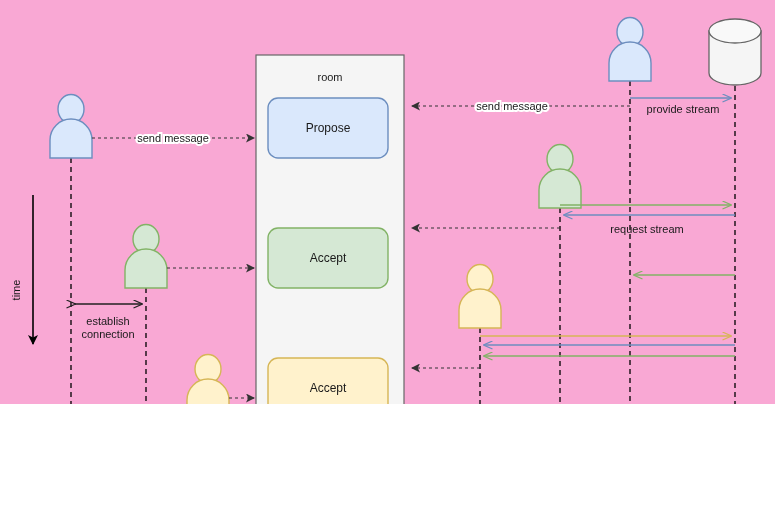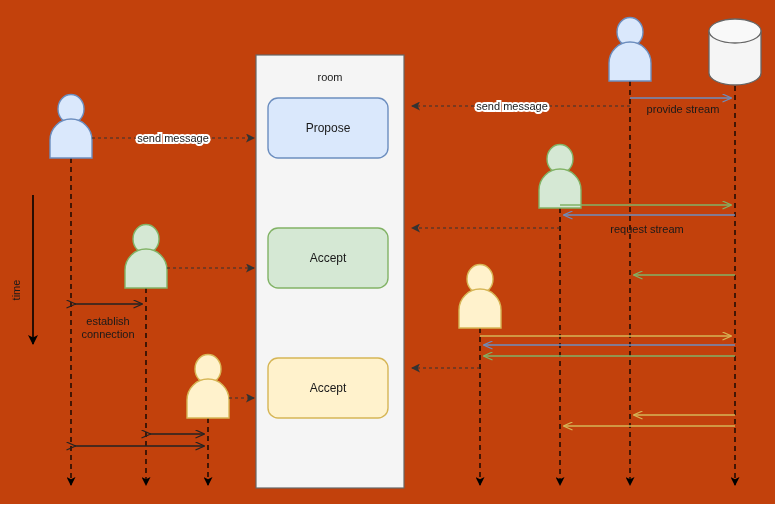--- a/index.html
+++ b/index.html
@@ -6,22 +6,22 @@
     margin: 0;
     padding: 0;
     background: #ffffff;
   }
   body {
     font-family: "Liberation Sans", sans-serif;
   }
   #canvas-root {
     position: relative;
     width: 775px;
-    height: 504px;
-    background: #c2410c;
+    height: 404px;
+    background: #f9a8d4;
     overflow: hidden;
     text-align: center;
   }
   #diagram-svg {
     position: absolute;
     left: 0;
     top: 0;
   }
   .diagram-label {
     font-family: "Liberation Sans", sans-serif;

